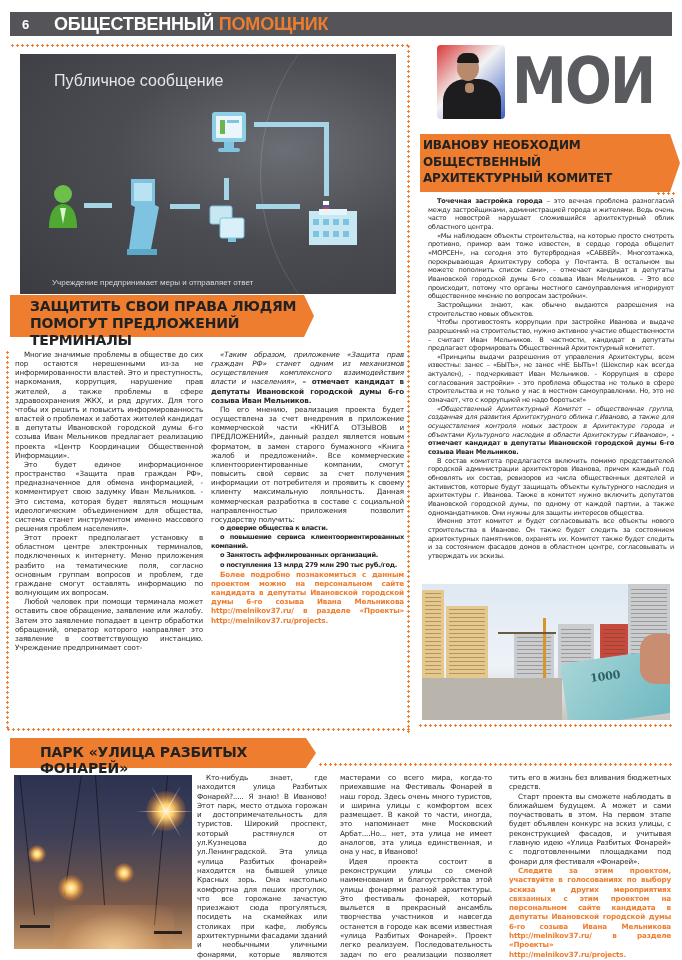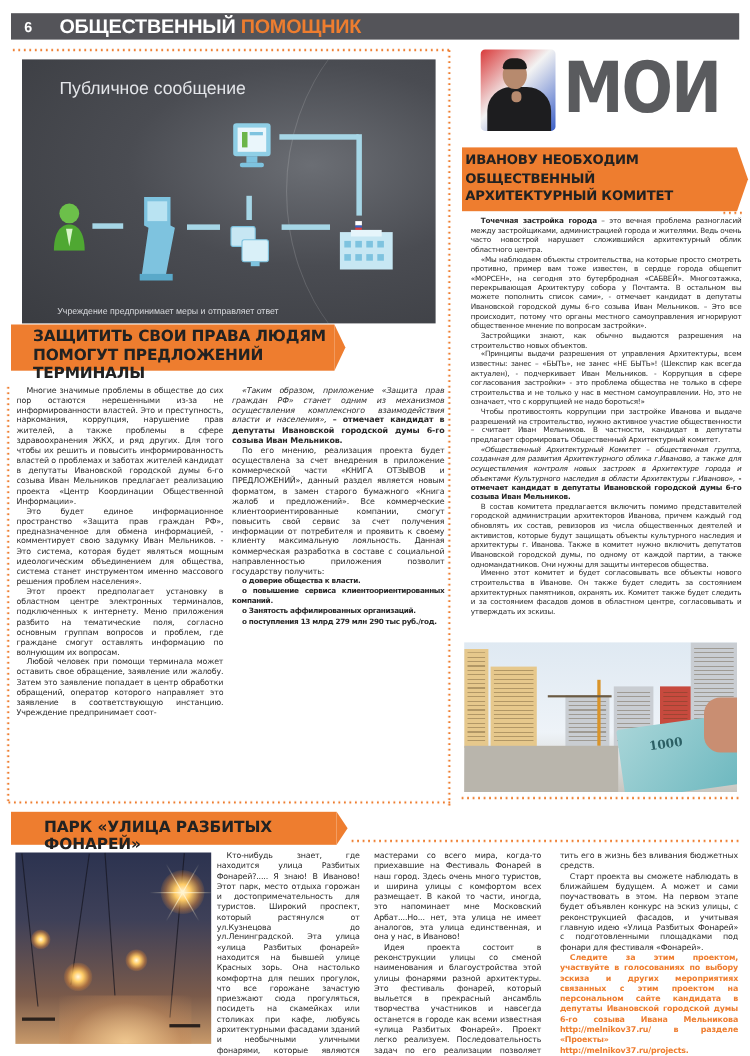--- a/index.html
+++ b/index.html
@@ -164,20 +164,21 @@
   <p>Этот проект предполагает установку в областном центре электронных терминалов, подключенных к интернету. Меню приложения разбито на тематические поля, согласно основным группам вопросов и проблем, где граждане смогут оставлять информацию по волнующим их вопросам.</p>
   <p>Любой человек при помощи терминала может оставить свое обращение, заявление или жалобу. Затем это заявление попадает в центр обработки обращений, оператор которого направляет это заявление в соответствующую инстанцию. Учреждение предпринимает соот-</p>
 </div>
 <div class="col col-b">
   <p><span class="it">«Таким образом, приложение «Защита прав граждан РФ» станет одним из механизмов осуществления комплексного взаимодействия власти и населения»,</span><span class="b"> – отмечает кандидат в депутаты Ивановской городской думы 6-го созыва Иван Мельников.</span></p>
   <p>По его мнению, реализация проекта будет осуществлена за счет внедрения в приложение коммерческой части «КНИГА ОТЗЫВОВ и ПРЕДЛОЖЕНИЙ», данный раздел является новым форматом, в замен старого бумажного «Книга жалоб и предложений». Все коммерческие клиентоориентированные компании, смогут повысить свой сервис за счет получения информации от потребителя и проявить к своему клиенту максимальную лояльность. Данная коммерческая разработка в составе с социальной направленностью приложения позволит государству получить:</p>
   <p class="bullet">о доверие общества к власти.</p>
   <p class="bullet">о повышение сервиса клиентоориентированных компаний.</p>
   <p class="bullet">о Занятость аффилированных организаций.</p>
   <p class="bullet">о поступления 13 млрд 279 млн 290 тыс руб./год.</p>
+  <p class="orange">Более подробно познакомиться с данным проектом можно на персональном сайте кандидата в депутаты Ивановской городской думы 6-го созыва Ивана Мельникова http://melnikov37.ru/ в разделе «Проекты» http://melnikov37.ru/projects.</p>
 </div>
 
 <div class="portrait">
   <div class="body"></div>
   <div class="head"></div>
   <div class="hair"></div>
   <div class="hand"></div>
 </div>
 <div class="moi">МОИ</div>
 
@@ -187,22 +188,22 @@
     <div>ОБЩЕСТВЕННЫЙ</div>
     <div>АРХИТЕКТУРНЫЙ КОМИТЕТ</div>
   </div>
 </div>
 <div class="dots-h" style="left:656px; top:192px; width:20px;"></div>
 
 <div class="col col-c">
   <p><span class="b">Точечная застройка города</span><span> – это вечная проблема разногласий между застройщиками, администрацией города и жителями. Ведь очень часто новострой нарушает сложившийся архитектурный облик областного центра.</span></p>
   <p>«Мы наблюдаем объекты строительства, на которые просто смотреть противно, пример вам тоже известен, в сердце города общепит «МОРСЕН», на сегодня это бутербродная «САБВЕЙ». Многоэтажка, перекрывающая Архитектуру собора у Почтамта. В остальном вы можете пополнить список сами», - отмечает кандидат в депутаты Ивановской городской думы 6-го созыва Иван Мельников. – Это все происходит, потому что органы местного самоуправления игнорируют общественное мнение по вопросам застройки».</p>
   <p>Застройщики знают, как обычно выдаются разрешения на строительство новых объектов.</p>
+  <p>Чтобы противостоять коррупции при застройке Иванова и выдаче разрешений на строительство, нужно активное участие общественности – считает Иван Мельников. В частности, кандидат в депутаты предлагает сформировать Общественный Архитектурный комитет.</p>
   <p>«Принципы выдачи разрешения от управления Архитектуры, всем известны: занес – «БЫТЬ», не занес «НЕ БЫТЬ»! (Шекспир как всегда актуален), - подчеркивает Иван Мельников. - Коррупция в сфере согласования застройки» - это проблема общества не только в сфере строительства и не только у нас в местном самоуправлении. Но, это не означает, что с коррупцией не надо бороться!»</p>
-  <p>Чтобы противостоять коррупции при застройке Иванова и выдаче разрешений на строительство, нужно активное участие общественности – считает Иван Мельников. В частности, кандидат в депутаты предлагает сформировать Общественный Архитектурный комитет.</p>
   <p><span class="it">«Общественный Архитектурный Комитет – общественная группа, созданная для развития Архитектурного облика г.Иваново, а также для осуществления контроля новых застроек в Архитектуре города и объектами Культурного наследия в области Архитектуры г.Иваново»,</span><span class="b"> - отмечает кандидат в депутаты Ивановской городской думы 6-го созыва Иван Мельников.</span></p>
   <p>В состав комитета предлагается включить помимо представителей городской администрации архитекторов Иванова, причем каждый год обновлять их состав, ревизоров из числа общественных деятелей и активистов, которые будут защищать объекты культурного наследия и архитектуры г. Иванова. Также в комитет нужно включить депутатов Ивановской городской думы, по одному от каждой партии, а также одномандатников. Они нужны для защиты интересов общества.</p>
   <p>Именно этот комитет и будет согласовывать все объекты нового строительства в Иванове. Он также будет следить за состоянием архитектурных памятников, охранять их. Комитет также будет следить и за состоянием фасадов домов в областном центре, согласовывать и утверждать их эскизы.</p>
 </div>
 
 <div class="photo-build">
   <div class="tower" style="left:0; width:22px; height:90px;">
       <div class="win"></div>
     </div>
   <div class="tower" style="left:24px; width:42px; height:74px;">

